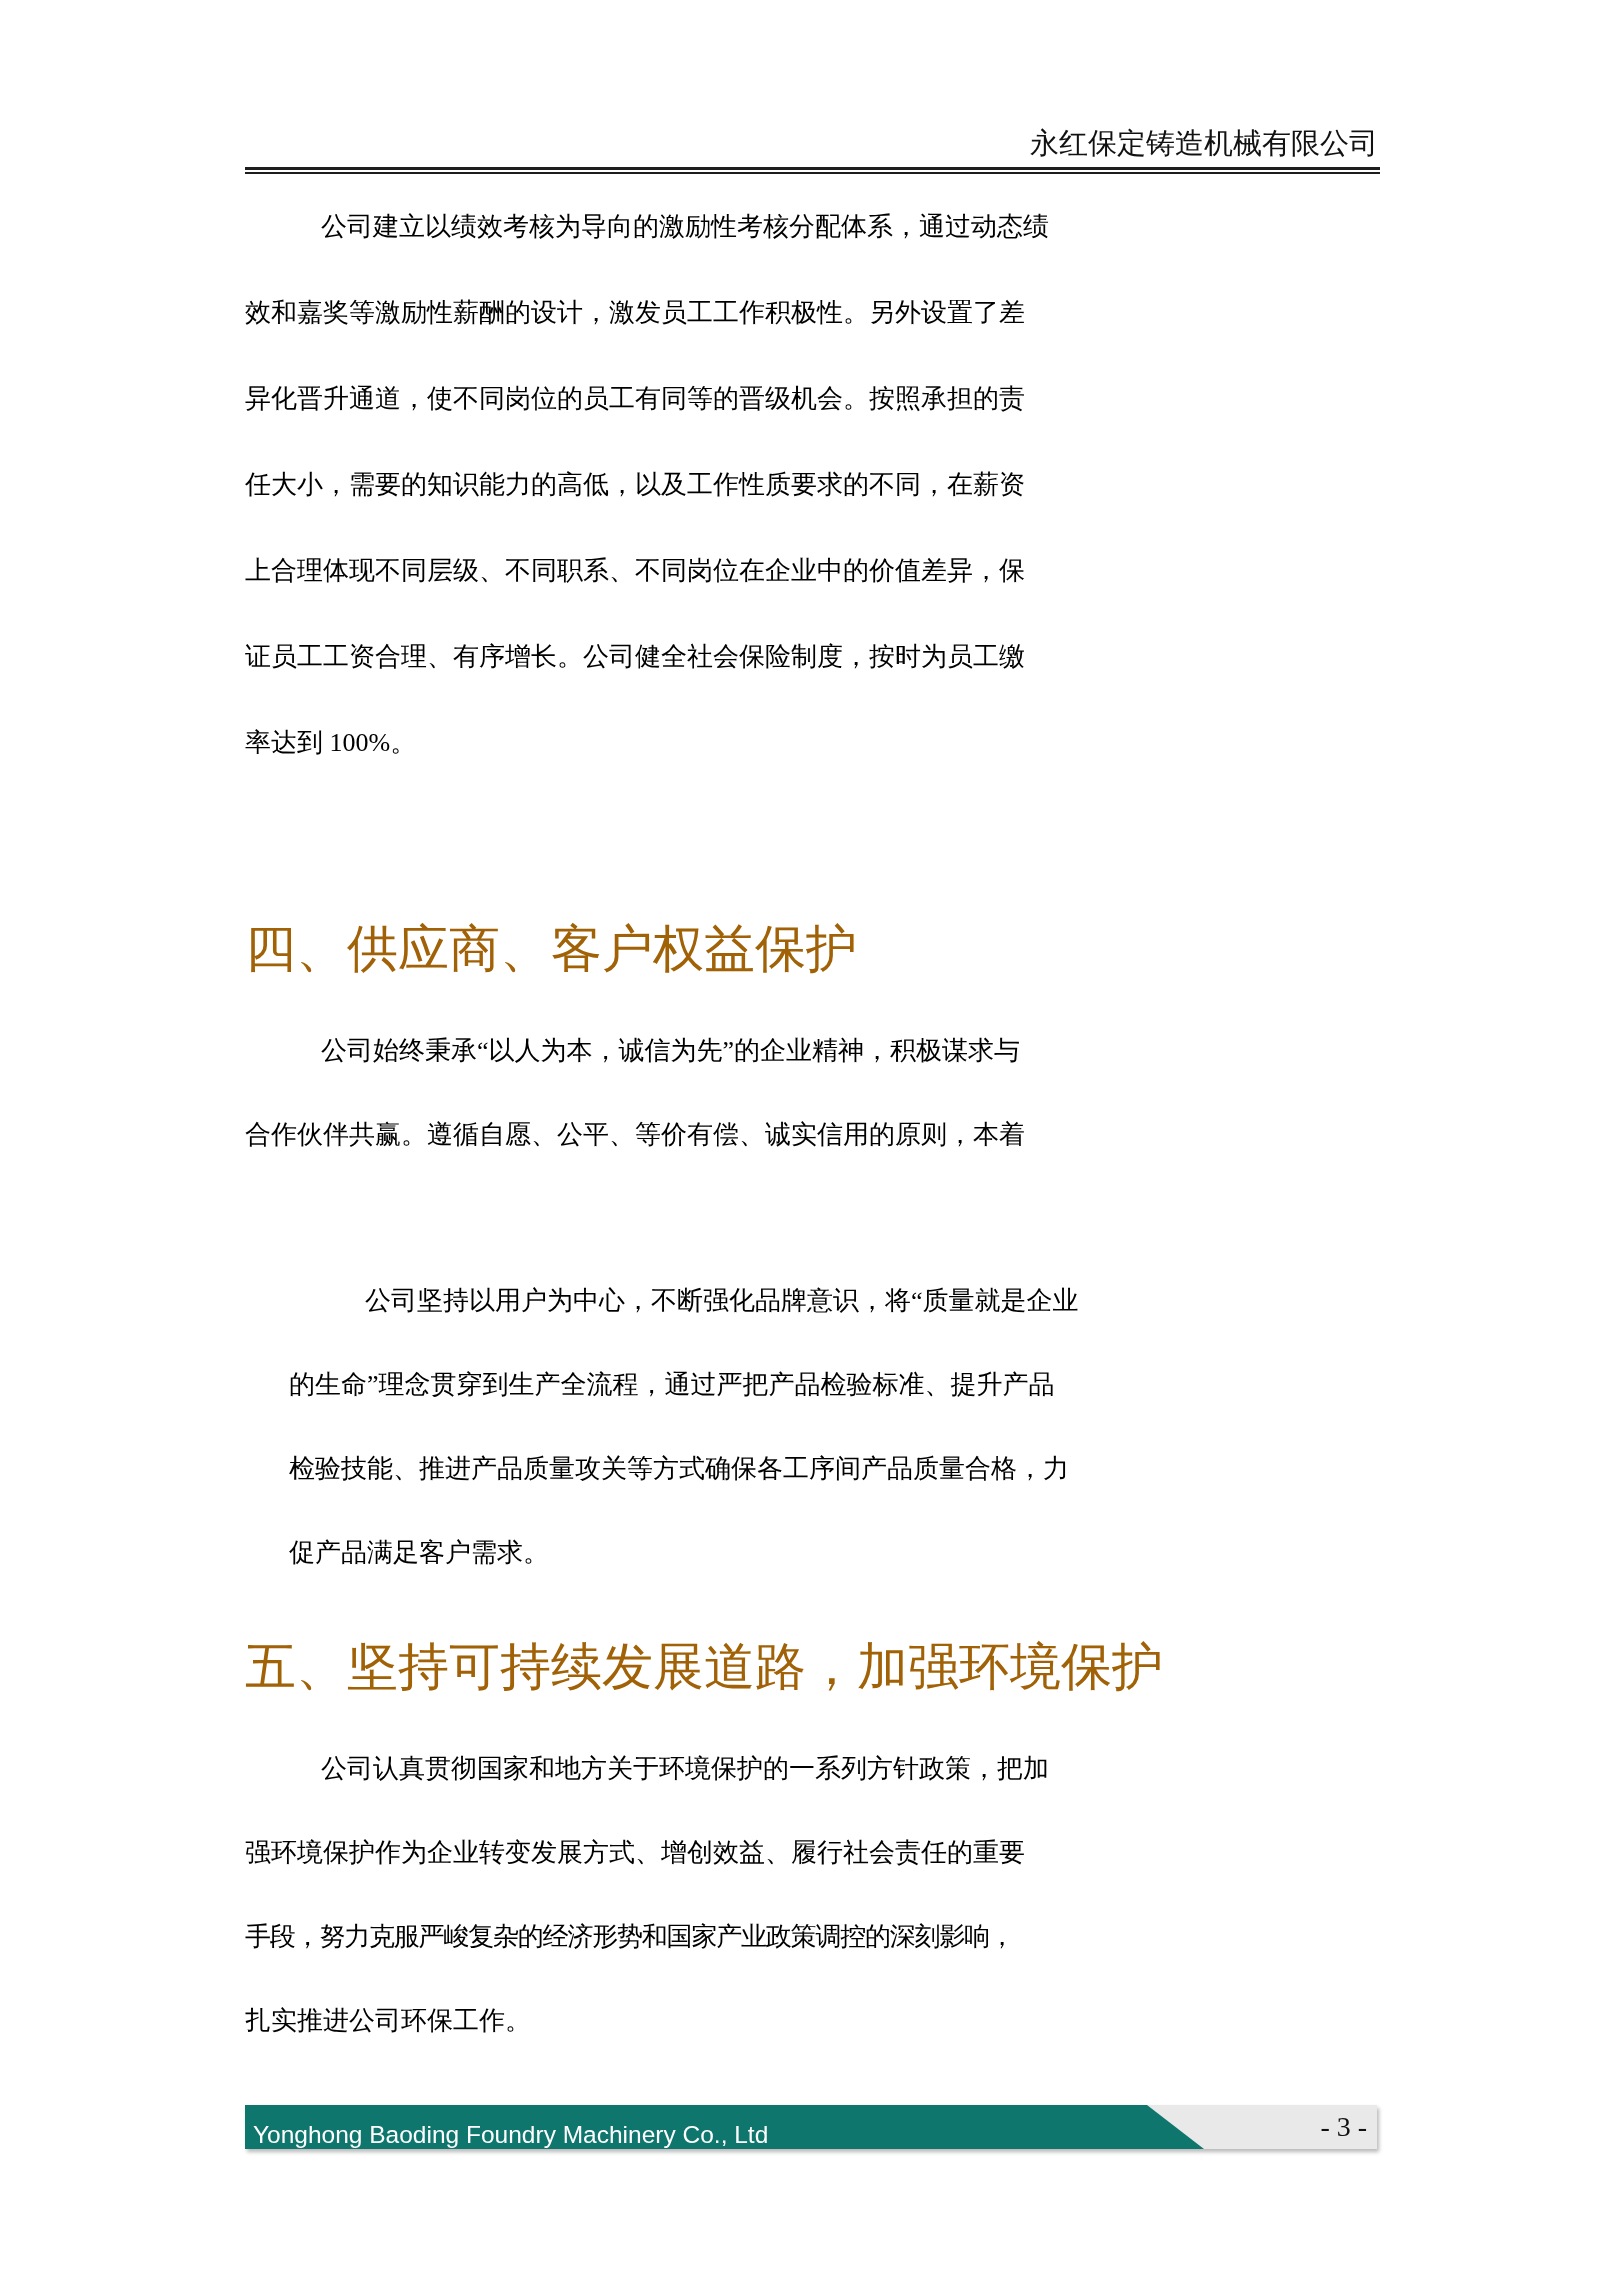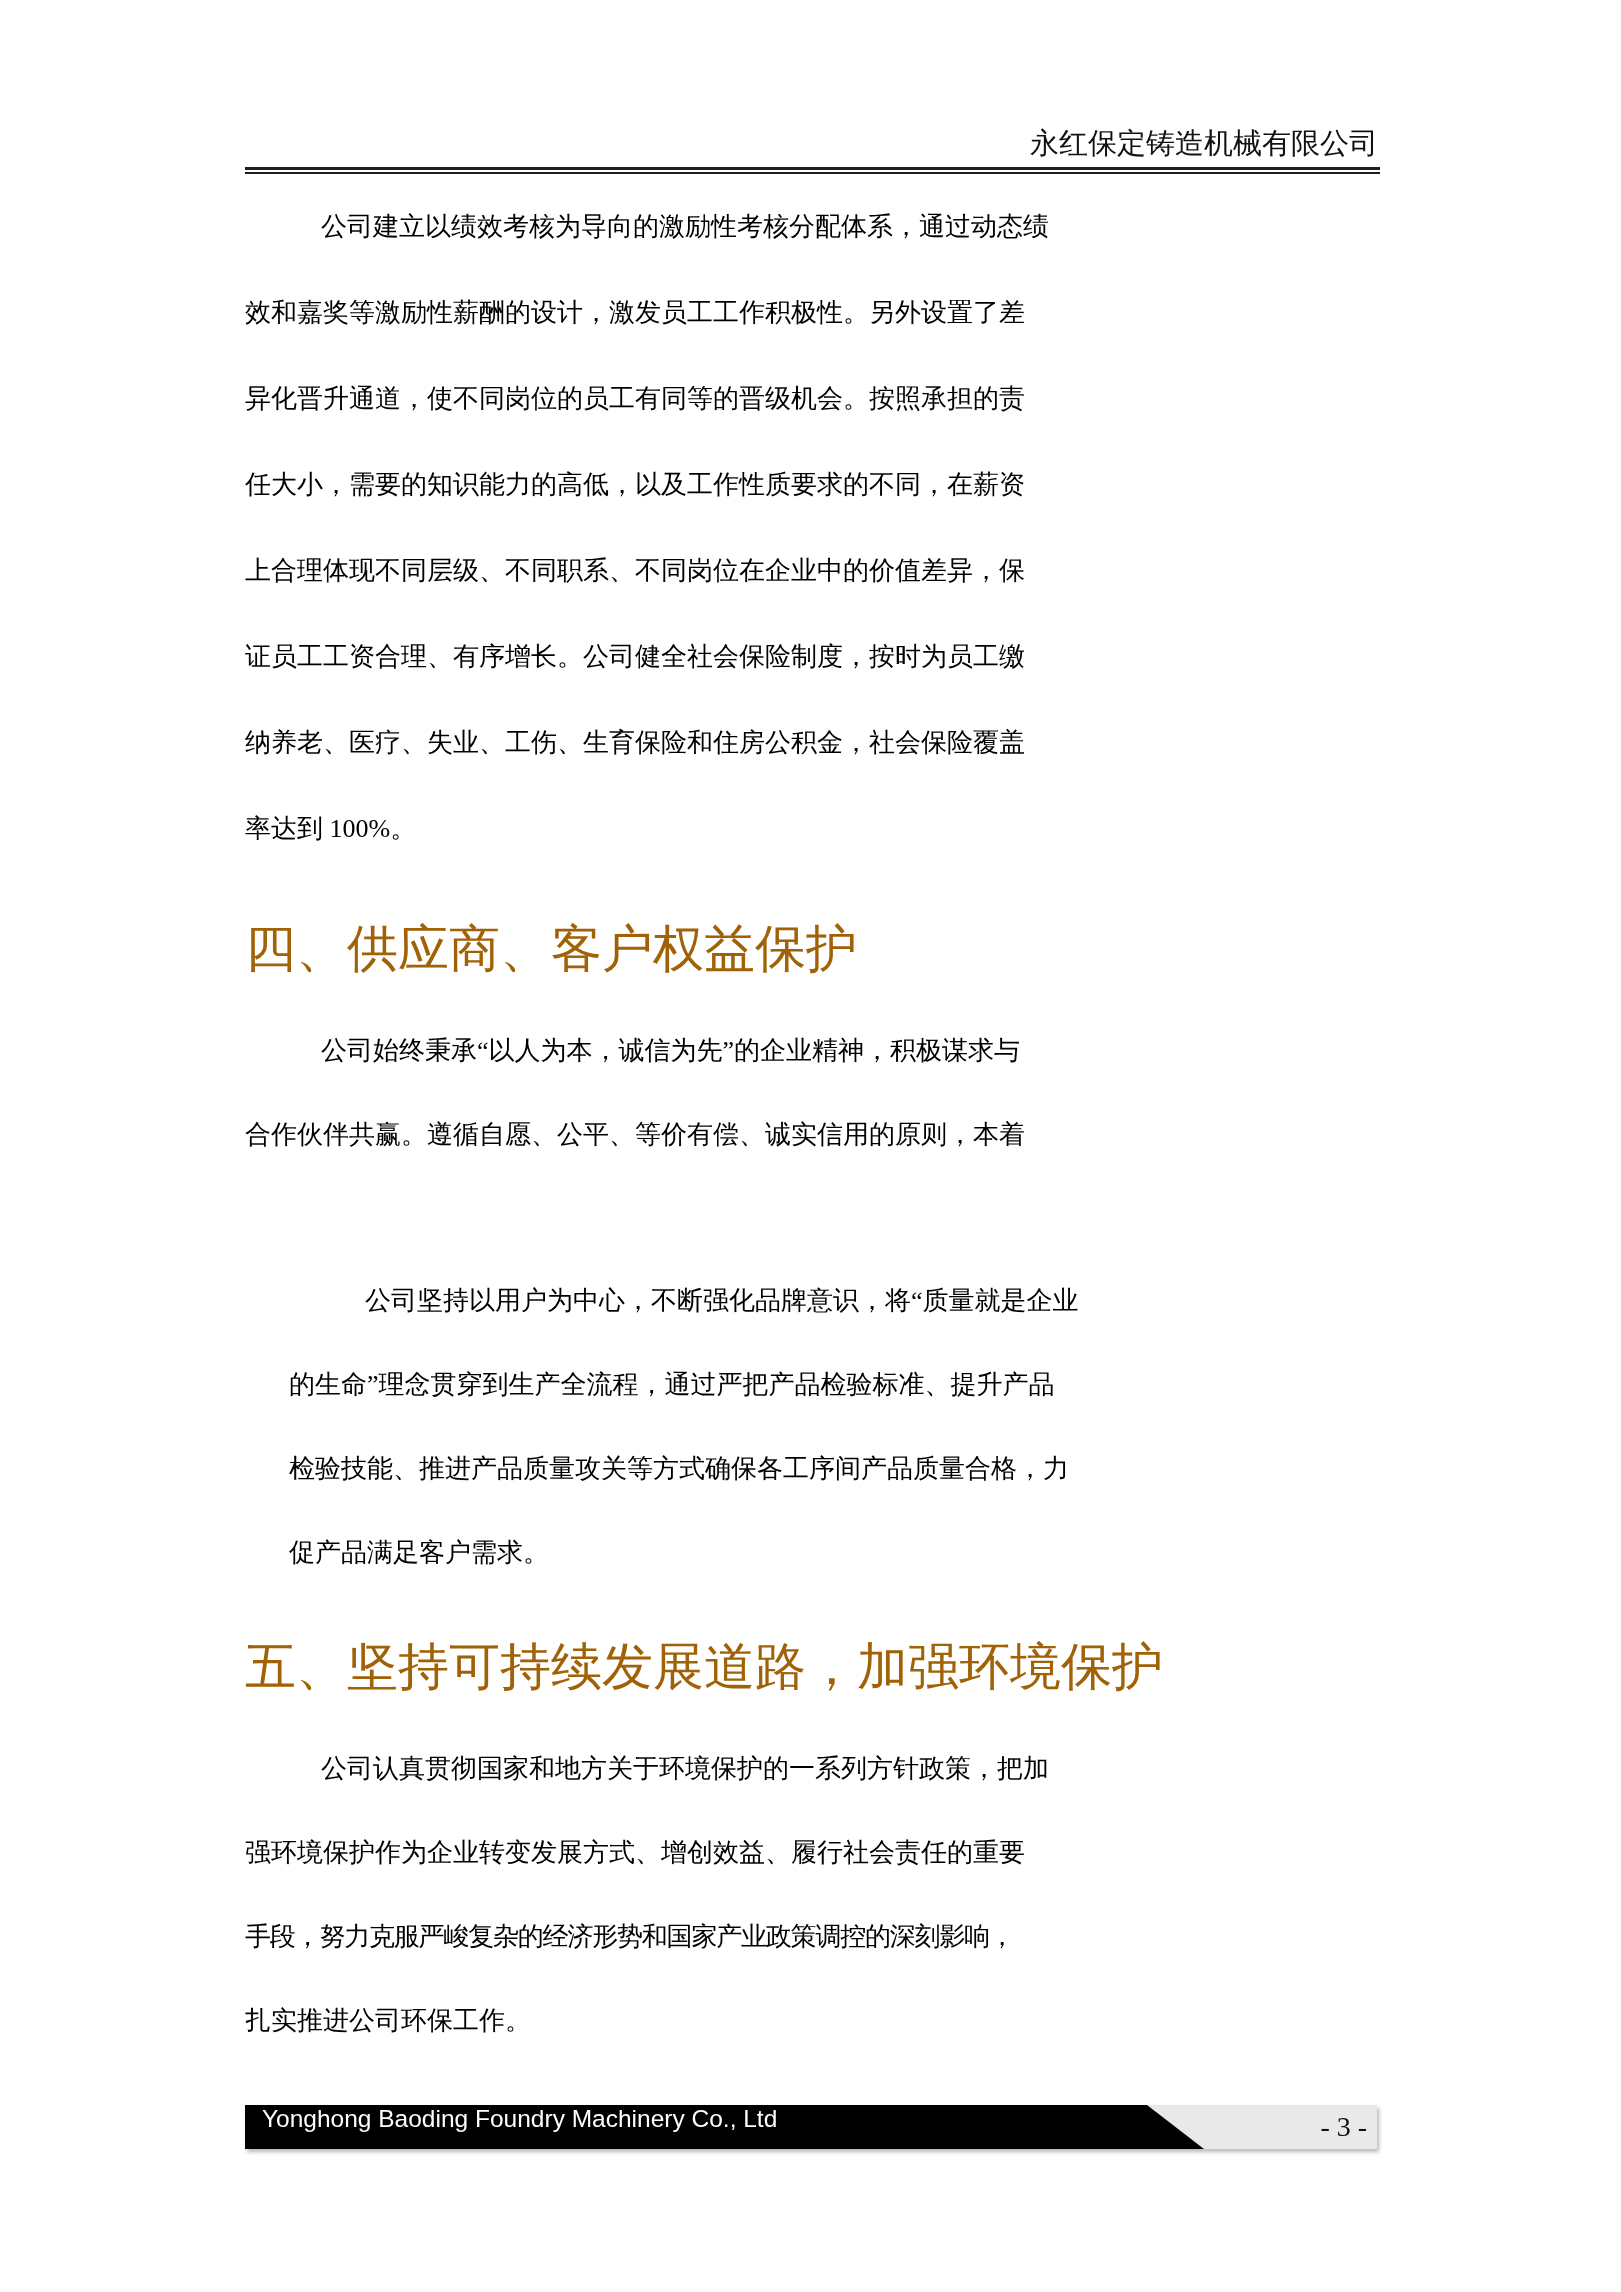--- a/index.html
+++ b/index.html
@@ -56,24 +56,24 @@
   
   .footer{
     position:absolute;
     left:245px; top:2105px;
     width:1132px; height:44px;
     background:#e9e9e9;
     box-shadow:2px 2.9px 3.9px rgba(0,0,0,0.28);
   }
   .footer-dark{
     position:absolute; left:0; top:0; width:100%; height:100%;
-    background:#000000;
+    background:#0f766e;
     clip-path:polygon(0 0, 902px 0, 959px 100%, 0 100%);
-    display:flex; align-items:flex-start;
-    padding-left:17px; box-sizing:border-box;
+    display:flex; align-items:flex-end;
+    padding-left:8px; box-sizing:border-box;
     font-family:"Liberation Sans", sans-serif;
     font-size:24.5px; color:#ffffff;
     white-space:nowrap;
   }
   .footer-page{
     position:absolute; right:9.8px; top:0; height:100%;
     display:flex; align-items:center;
     font-family:"Liberation Serif", serif;
     font-size:28px; color:#111;
   }
@@ -89,21 +89,20 @@
     <div class="rule-thin"></div>
   </div>
 
   <div class="para" id="p1">
     <div class="bline indent">公司建立以绩效考核为导向的激励性考核分配体系，通过动态绩</div>
     <div class="bline">效和嘉奖等激励性薪酬的设计，激发员工工作积极性。另外设置了差</div>
     <div class="bline">异化晋升通道，使不同岗位的员工有同等的晋级机会。按照承担的责</div>
     <div class="bline">任大小，需要的知识能力的高低，以及工作性质要求的不同，在薪资</div>
     <div class="bline">上合理体现不同层级、不同职系、不同岗位在企业中的价值差异，保</div>
     <div class="bline">证员工工资合理、有序增长。公司健全社会保险制度，按时为员工缴</div>
-    <div class="bline">纳养老、医疗、失业、工伤、生育保险和住房公积金，社会保险覆盖</div>
     <div class="bline">率达到 100%。</div>
   </div>
 
   <div class="heading" id="h1">四、供应商、客户权益保护</div>
 
   <div class="para" id="p2">
     <div class="bline indent">公司始终秉承“以人为本，诚信为先”的企业精神，积极谋求与</div>
     <div class="bline">合作伙伴共赢。遵循自愿、公平、等价有偿、诚实信用的原则，本着</div>
   </div>
 

